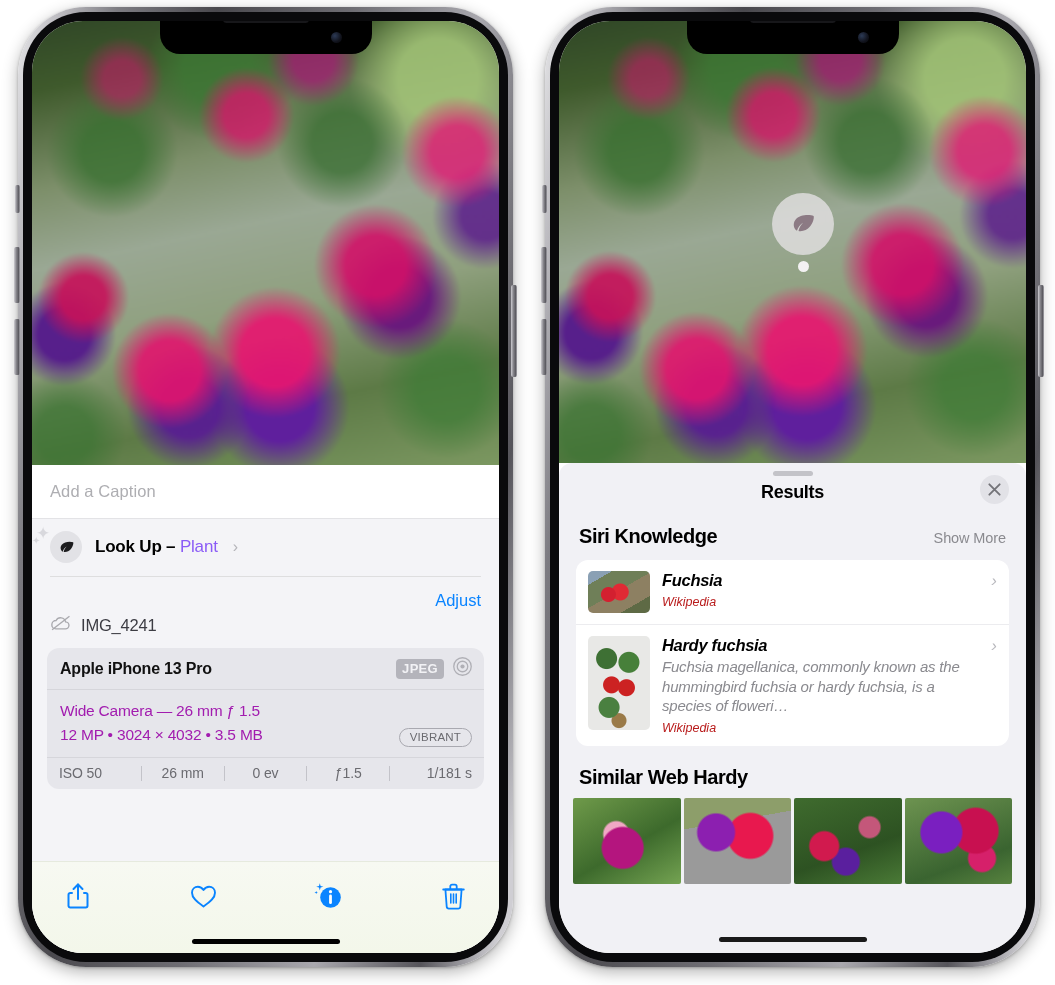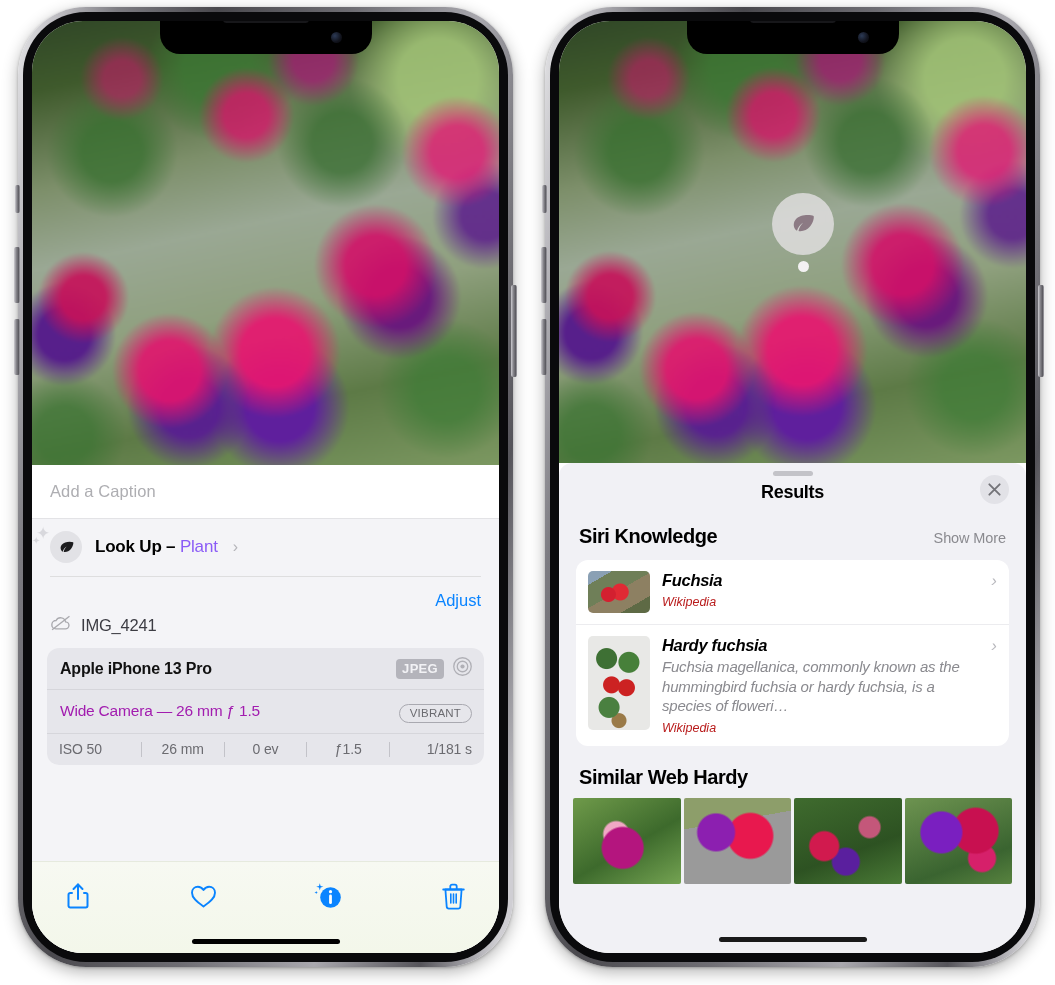--- a/index.html
+++ b/index.html
@@ -324,20 +324,21 @@
             <span>
               <svg width="21" height="21" viewBox="0 0 24 24" aria-hidden="true">
                 <circle cx="12" cy="12" r="10" fill="none" stroke="#b0b0b6" stroke-width="1.5"></circle>
                 <circle cx="12" cy="12" r="6" fill="none" stroke="#b0b0b6" stroke-width="1.5"></circle>
                 <circle cx="12" cy="12" r="2.4" fill="#b0b0b6"></circle>
               </svg>
             </span>
           </div>
           <div class="exif-body">
             <div class="exif-line">Wide Camera — 26 mm ƒ 1.5</div>
+            <div class="exif-line">12 MP • 3024 × 4032 • 3.5 MB</div>
             <span class="vibrant">VIBRANT</span>
           </div>
           <div class="exif-foot">
             <span>ISO 50</span>
             <i class="vbar"></i>
             <span>26 mm</span>
             <i class="vbar"></i>
             <span>0 ev</span>
             <i class="vbar"></i>
             <span>ƒ1.5</span>

